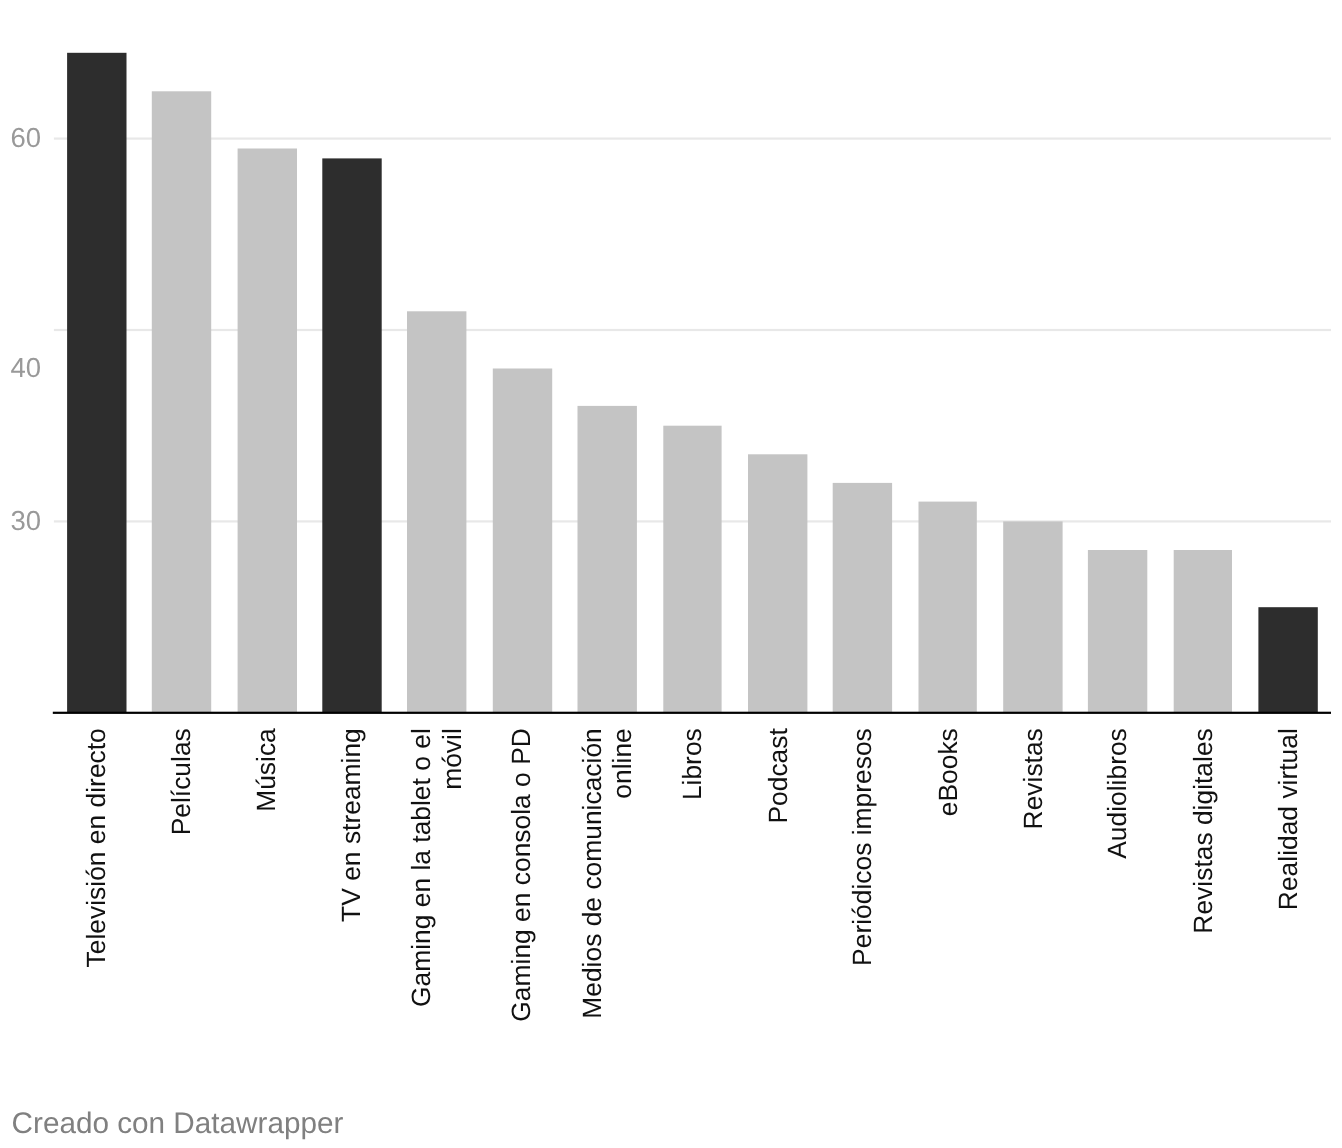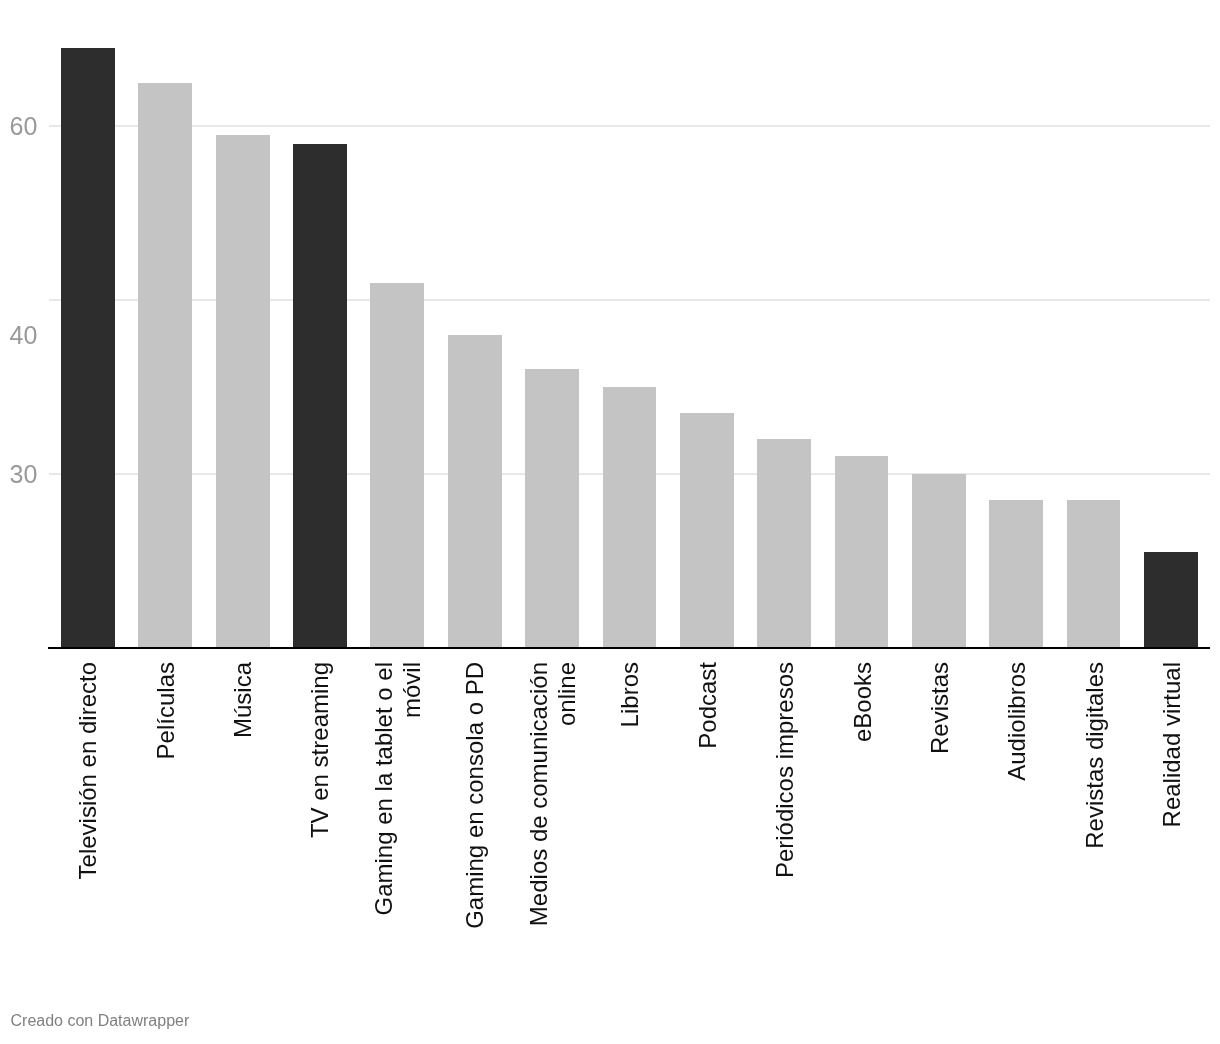--- a/index.html
+++ b/index.html
@@ -69,21 +69,21 @@
     white-space: pre-line;
     text-align: right;
     transform-origin: 0 0;
     transform: rotate(-90deg);
   }
   .footer {
     position: absolute;
     left: 10.5px;
     top: 1008px;
     color: #808080;
-    font-size: 16px;
+    font-size: 27px;
     line-height: 26px;
     white-space: nowrap;
   }
 </style>
 </head>
 <body style="background: rgb(255, 255, 255);">
 
 <div id="page">
 
   <div id="chart">

